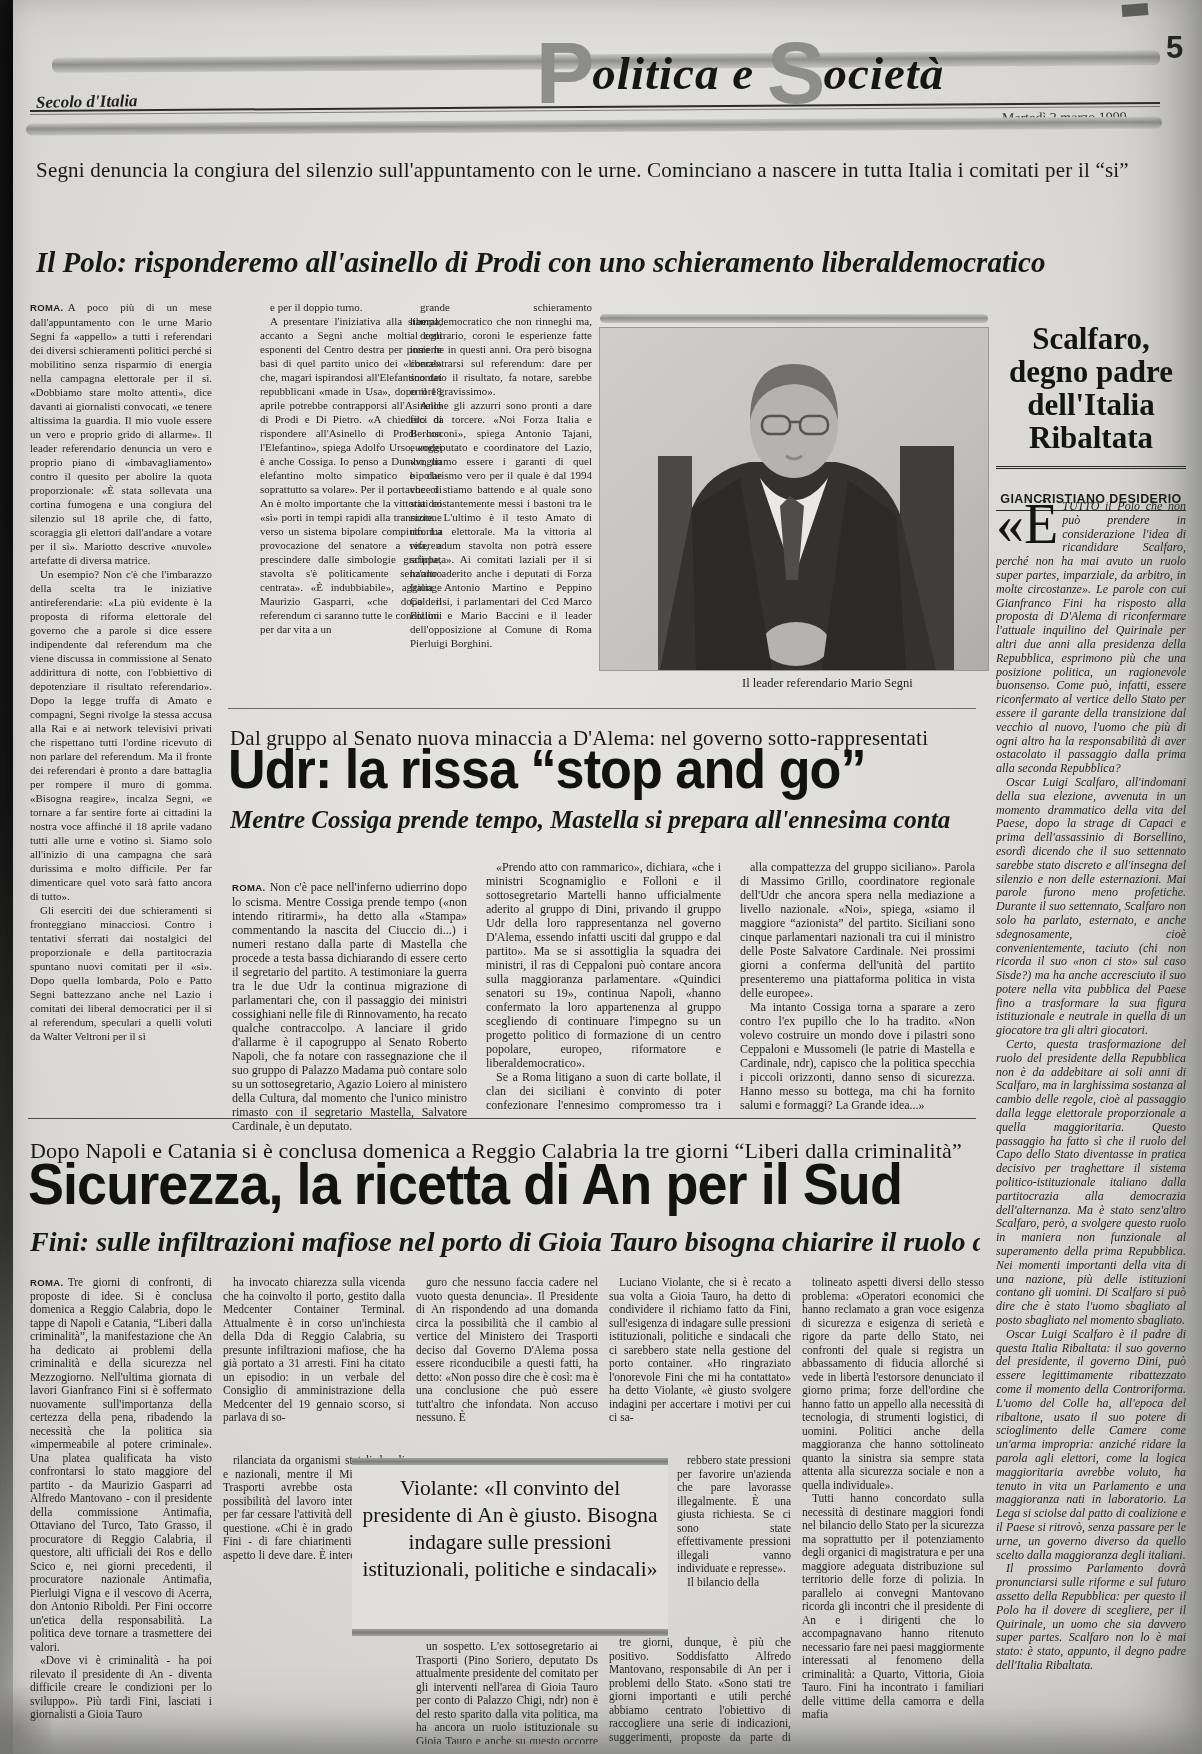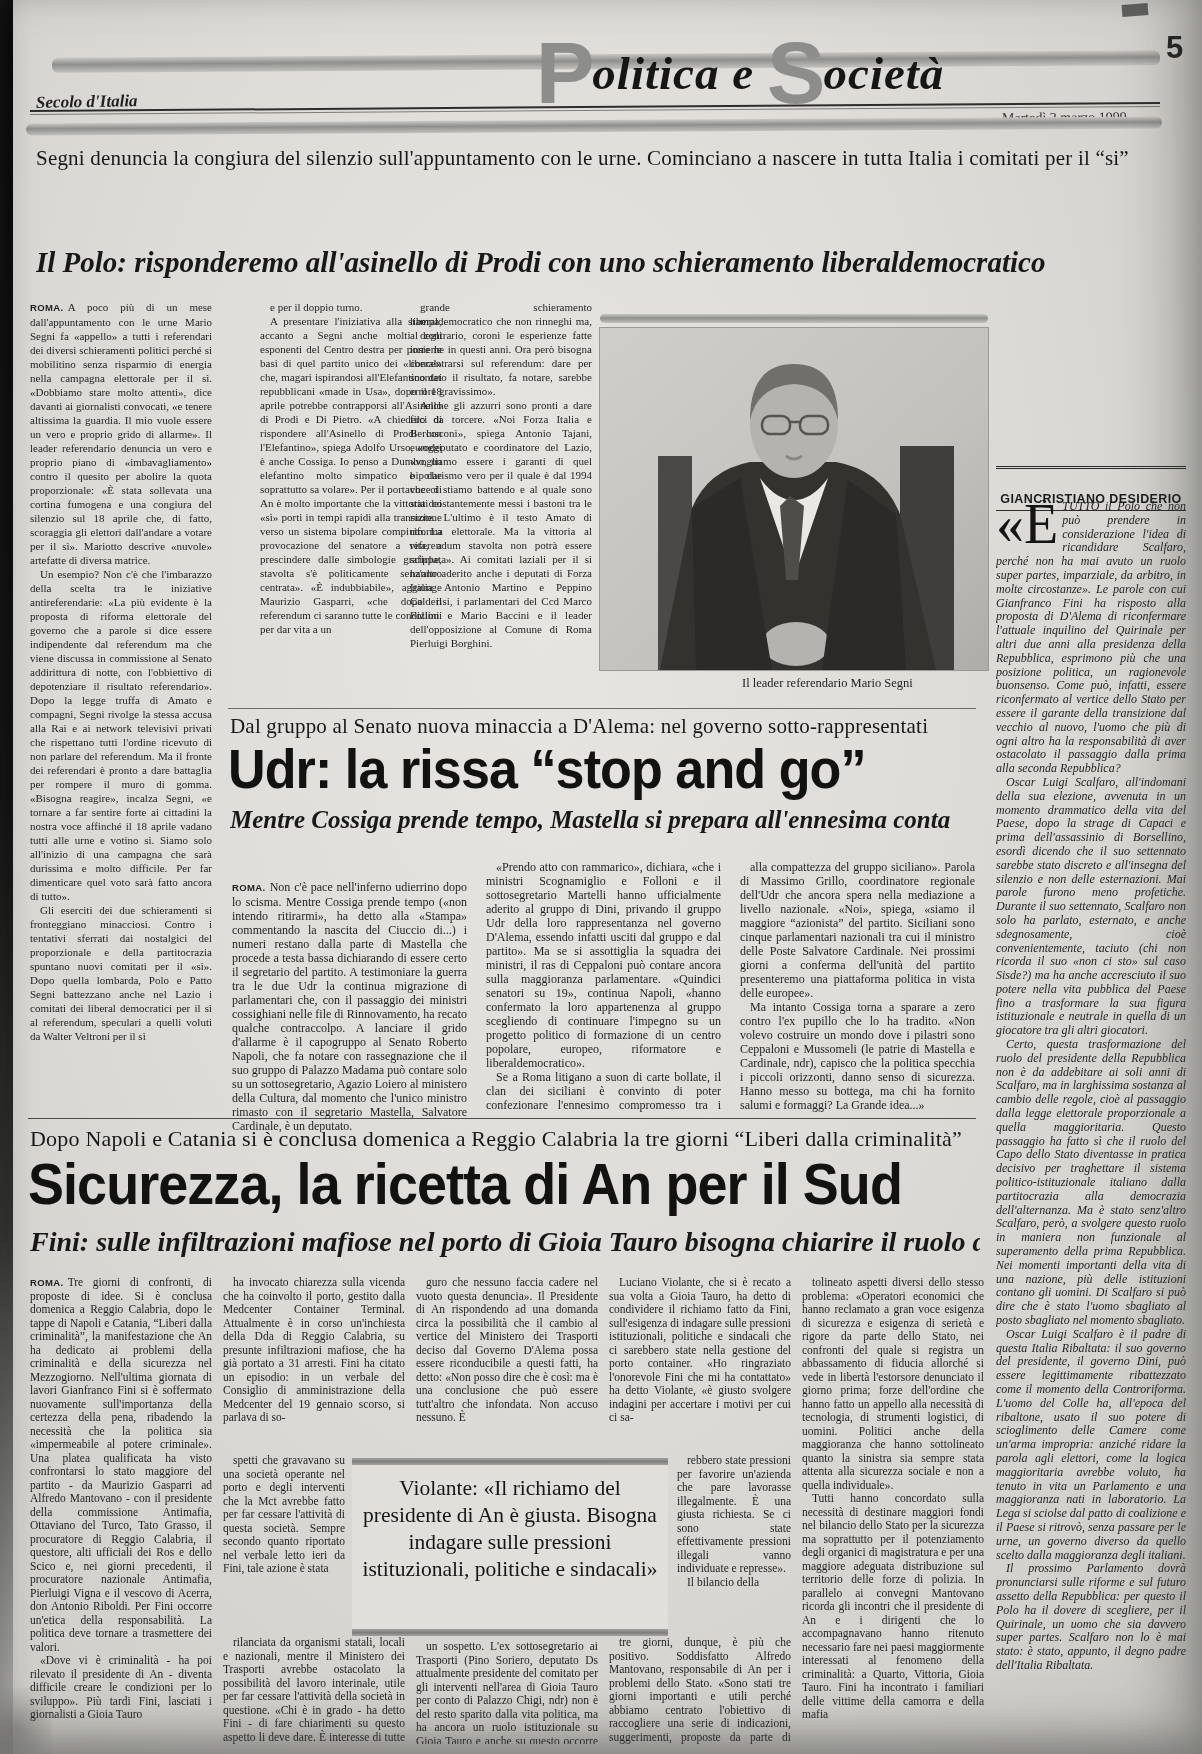--- a/index.html
+++ b/index.html
@@ -21,21 +21,21 @@
 
   
   .section-title{position:absolute;left:440px;top:22px;width:600px;text-align:center;white-space:nowrap;}
   .big-letter{font-family:"Liberation Sans",sans-serif;font-weight:bold;font-size:88px;color:#8d8d8b;letter-spacing:-2px;vertical-align:-14px;}
   .title-script{font-style:italic;font-weight:600;font-size:47px;color:#161615;letter-spacing:1px;}
   .pagenum{position:absolute;left:1166px;top:30px;font-family:"Liberation Sans",sans-serif;font-weight:bold;font-size:31px;color:#222;}
   .masthead{position:absolute;left:36px;top:92px;font-style:italic;font-weight:bold;font-size:17px;transform:rotate(-1deg);}
   .dateline-top{position:absolute;left:1002px;top:110px;font-size:14px;color:#333;transform:rotate(-.5deg);}
 
   
-  .kicker{font-size:21px;color:#191918;letter-spacing:.2px;}
+  .kicker{font-size:21px;color:#191918;letter-spacing:.2px;margin-top:12px;}
   #kicker1{position:absolute;left:36px;top:146px;width:1150px;white-space:nowrap;overflow:hidden;}
   .h1{font-family:"Liberation Sans",sans-serif;font-weight:bold;color:#121211;white-space:nowrap;}
   .squeeze{display:inline-block;transform:scaleX(.93);transform-origin:0 50%;}
   #headline1{position:absolute;left:34px;top:168px;font-size:62px;letter-spacing:-2px;}
   .subhead{font-style:italic;font-weight:bold;color:#181817;}
   #subhead1{position:absolute;left:36px;top:246px;width:1150px;font-size:29px;white-space:nowrap;overflow:hidden;}
 
   
   .col{position:absolute;font-size:11px;line-height:14px;text-align:justify;overflow:hidden;}
   .col p{margin:0;}
@@ -152,20 +152,21 @@
       <rect x="200" y="88" width="28" height="18" rx="8" fill="none" stroke="#55544f" stroke-width="2.5"></rect>
       <line x1="190" y1="94" x2="200" y2="94" stroke="#55544f" stroke-width="2.5"></line>
       <path d="M186 128 Q194 134 202 128" stroke="#8a8884" stroke-width="3" fill="none"></path>
       <ellipse cx="196" cy="316" rx="34" ry="22" fill="#b5b3af"></ellipse>
       <path d="M92 180 L140 150 L172 342 L96 342 Z" fill="#2b2a28"></path>
       <path d="M296 186 L248 152 L222 342 L306 342 Z" fill="#2b2a28"></path>
     </svg>
   </div>
   <div class="caption">Il leader referendario Mario Segni</div>
 
+  <div id="sc-title">Scalfaro, degno padre dell'Italia Ribaltata</div>
   <div id="sc-byline-box">
     <span id="sc-byline">GIANCRISTIANO DESIDERIO</span>
   </div>
   <div class="col" id="sc-body">
     <p class="para lead"><span class="dropcap">«È</span><span>TUTTO il Polo che non può prendere in considerazione l'idea di ricandidare Scalfaro, perché non ha mai avuto un ruolo super partes, imparziale, da arbitro, in molte circostanze». Le parole con cui Gianfranco Fini ha risposto alla proposta di D'Alema di riconfermare l'attuale inquilino del Quirinale per altri due anni alla presidenza della Repubblica, esprimono più che una posizione politica, un ragionevole buonsenso. Come può, infatti, essere riconfermato al vertice dello Stato per essere il garante della transizione dal vecchio al nuovo, l'uomo che più di ogni altro ha la responsabilità di aver ostacolato il passaggio dalla prima alla seconda Repubblica?</span></p>
     <div>
         <p class="para">Oscar Luigi Scalfaro, all'indomani della sua elezione, avvenuta in un momento drammatico della vita del Paese, dopo la strage di Capaci e prima dell'assassinio di Borsellino, esordì dicendo che il suo settennato sarebbe stato discreto e all'insegna del silenzio e non delle esternazioni. Mai parole furono meno profetiche. Durante il suo settennato, Scalfaro non solo ha parlato, esternato, e anche sdegnosamente, cioè convenientemente, taciuto (chi non ricorda il suo «non ci sto» sul caso Sisde?) ma ha anche accresciuto il suo potere nella vita pubblica del Paese fino a trasformare la sua figura istituzionale e neutrale in quella di un giocatore tra gli altri giocatori.</p>
         <p class="para">Certo, questa trasformazione del ruolo del presidente della Repubblica non è da addebitare ai soli anni di Scalfaro, ma in larghissima sostanza al cambio delle regole, cioè al passaggio dalla legge elettorale proporzionale a quella maggioritaria. Questo passaggio ha fatto sì che il ruolo del Capo dello Stato diventasse in pratica decisivo per traghettare il sistema politico-istituzionale italiano dalla partitocrazia alla democrazia dell'alternanza. Ma è stato senz'altro Scalfaro, però, a svolgere questo ruolo in maniera non funzionale al superamento della prima Repubblica. Nei momenti importanti della vita di una nazione, più delle istituzioni contano gli uomini. Di Scalfaro si può dire che è stato l'uomo sbagliato al posto sbagliato nel momento sbagliato.</p>
         <p class="para">Oscar Luigi Scalfaro è il padre di questa Italia Ribaltata: il suo governo del presidente, il governo Dini, può essere legittimamente ribattezzato come il momento della Controriforma. L'uomo del Colle ha, all'epoca del ribaltone, usato il suo potere di scioglimento delle Camere come un'arma impropria: anziché ridare la parola agli elettori, come la logica maggioritaria avrebbe voluto, ha tenuto in vita un Parlamento e una maggioranza nati in laboratorio. La Lega si sciolse dal patto di coalizione e il Paese si ritrovò, senza passare per le urne, un governo diverso da quello scelto dalla maggioranza degli italiani.</p>
         <p class="para">Il prossimo Parlamento dovrà pronunciarsi sulle riforme e sul futuro assetto della Repubblica: per questo il Polo ha il dovere di scegliere, per il Quirinale, un uomo che sia davvero super partes. Scalfaro non lo è mai stato: è stato, appunto, il degno padre dell'Italia Ribaltata.</p>
@@ -201,23 +202,20 @@
   <div class="col sic-col" id="s-col1">
     <p class="para lead"><span class="dateline">ROMA.</span><span>Tre giorni di confronti, di proposte di idee. Si è conclusa domenica a Reggio Calabria, dopo le tappe di Napoli e Catania, “Liberi dalla criminalità”, la manifestazione che An ha dedicato ai problemi della criminalità e della sicurezza nel Mezzogiorno. Nell'ultima giornata di lavori Gianfranco Fini si è soffermato nuovamente sull'importanza della certezza della pena, ribadendo la necessità che la politica sia «impermeabile al potere criminale». Una platea qualificata ha visto confrontarsi lo stato maggiore del partito - da Maurizio Gasparri ad Alfredo Mantovano - con il presidente della commissione Antimafia, Ottaviano del Turco, Tato Grasso, il procuratore di Reggio Calabria, il questore, alti ufficiali dei Ros e dello Scico e, nei giorni precedenti, il procuratore nazionale Antimafia, Pierluigi Vigna e il vescovo di Acerra, don Antonio Riboldi. Per Fini occorre un'etica della responsabilità. La politica deve tornare a trasmettere dei valori.</span></p>
     <div>
         <p class="para">«Dove vi è criminalità - ha poi rilevato il presidente di An - diventa difficile creare le condizioni per lo sviluppo». Più tardi Fini, lasciati i giornalisti a Gioia Tauro</p>
       </div>
   </div>
   <div class="col sic-col" id="s-col2">
     <div class="seg" id="s2-top">
         <p class="para">ha invocato chiarezza sulla vicenda che ha coinvolto il porto, gestito dalla Medcenter Container Terminal. Attualmente è in corso un'inchiesta della Dda di Reggio Calabria, su presunte infiltrazioni mafiose, che ha già portato a 31 arresti. Fini ha citato un episodio: in un verbale del Consiglio di amministrazione della Medcenter del 19 gennaio scorso, si parlava di so-</p>
       </div>
-    <div class="seg" id="s2-narrow">
-        <p class="para">spetti che gravavano su una società operante nel porto e degli interventi che la Mct avrebbe fatto per far cessare l'attività di questa società. Sempre secondo quanto riportato nel verbale letto ieri da Fini, tale azione è stata</p>
-      </div>
     <div class="seg" id="s2-bot">
         <p class="para">rilanciata da organismi statali, locali e nazionali, mentre il Ministero dei Trasporti avrebbe ostacolato la possibilità del lavoro interinale, utile per far cessare l'attività della società in questione. «Chi è in grado - ha detto Fini - di fare chiarimenti su questo aspetto li deve dare. È interesse di tutte le forze politiche attuali che si sappia di chi si tratta in quel verbale. Mi au-</p>
       </div>
   </div>
   <div class="col sic-col" id="s-col3">
     <div class="seg" id="s3-top">
         <p class="para">guro che nessuno faccia cadere nel vuoto questa denuncia». Il Presidente di An rispondendo ad una domanda circa la possibilità che il cambio al vertice del Ministero dei Trasporti deciso dal Governo D'Alema possa essere riconducibile a questi fatti, ha detto: «Non posso dire che è così: ma è una conclusione che può essere tutt'altro che infondata. Non accuso nessuno. È</p>
       </div>
     <div class="seg" id="s3-gap"></div>
     <div class="seg" id="s3-bot">
@@ -238,18 +236,18 @@
   </div>
   <div class="col sic-col" id="s-col5">
     <div>
         <p class="para">tolineato aspetti diversi dello stesso problema: «Operatori economici che hanno reclamato a gran voce esigenza di sicurezza e esigenza di serietà e rigore da parte dello Stato, nei confronti del quale si registra un abbassamento di fiducia allorché si vede in libertà l'estorsore denunciato il giorno prima; forze dell'ordine che hanno fatto un appello alla necessità di tecnologia, di strumenti logistici, di uomini. Politici anche della maggioranza che hanno sottolineato quanto la sinistra sia sempre stata attenta alla sicurezza sociale e non a quella individuale».</p>
         <p class="para">Tutti hanno concordato sulla necessità di destinare maggiori fondi nel bilancio dello Stato per la sicurezza ma soprattutto per il potenziamento degli organici di magistratura e per una maggiore adeguata distribuzione sul territorio delle forze di polizia. In parallelo ai convegni Mantovano ricorda gli incontri che il presidente di An e i dirigenti che lo accompagnavano hanno ritenuto necessario fare nei paesi maggiormente interessati al fenomeno della criminalità: a Quarto, Vittoria, Gioia Tauro. Fini ha incontrato i familiari delle vittime della camorra e della mafia</p>
       </div>
   </div>
 
   <div class="pullquote">
     <div class="pq-bar"></div>
-    <div class="pq-text">Violante: «Il richiamo del presidente di An è giusta. Bisogna indagare sulle pressioni istituzionali, politiche e sindacali»</div>
+    <div class="pq-text">Violante: «Il convinto del presidente di An è giusto. Bisogna indagare sulle pressioni istituzionali, politiche e sindacali»</div>
     <div class="pq-bar bottom"></div>
   </div>
 
   <div class="vignette"></div>
 </div>
 
 </body></html>

